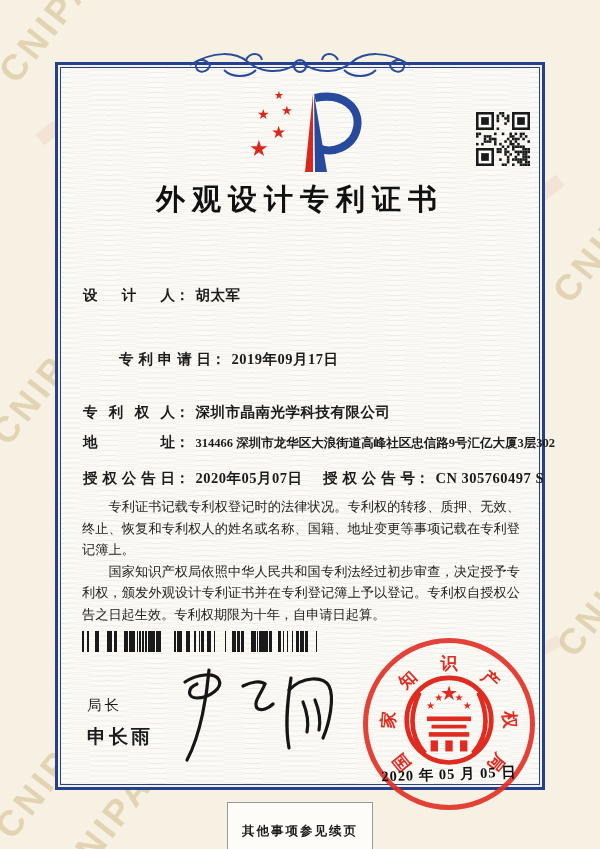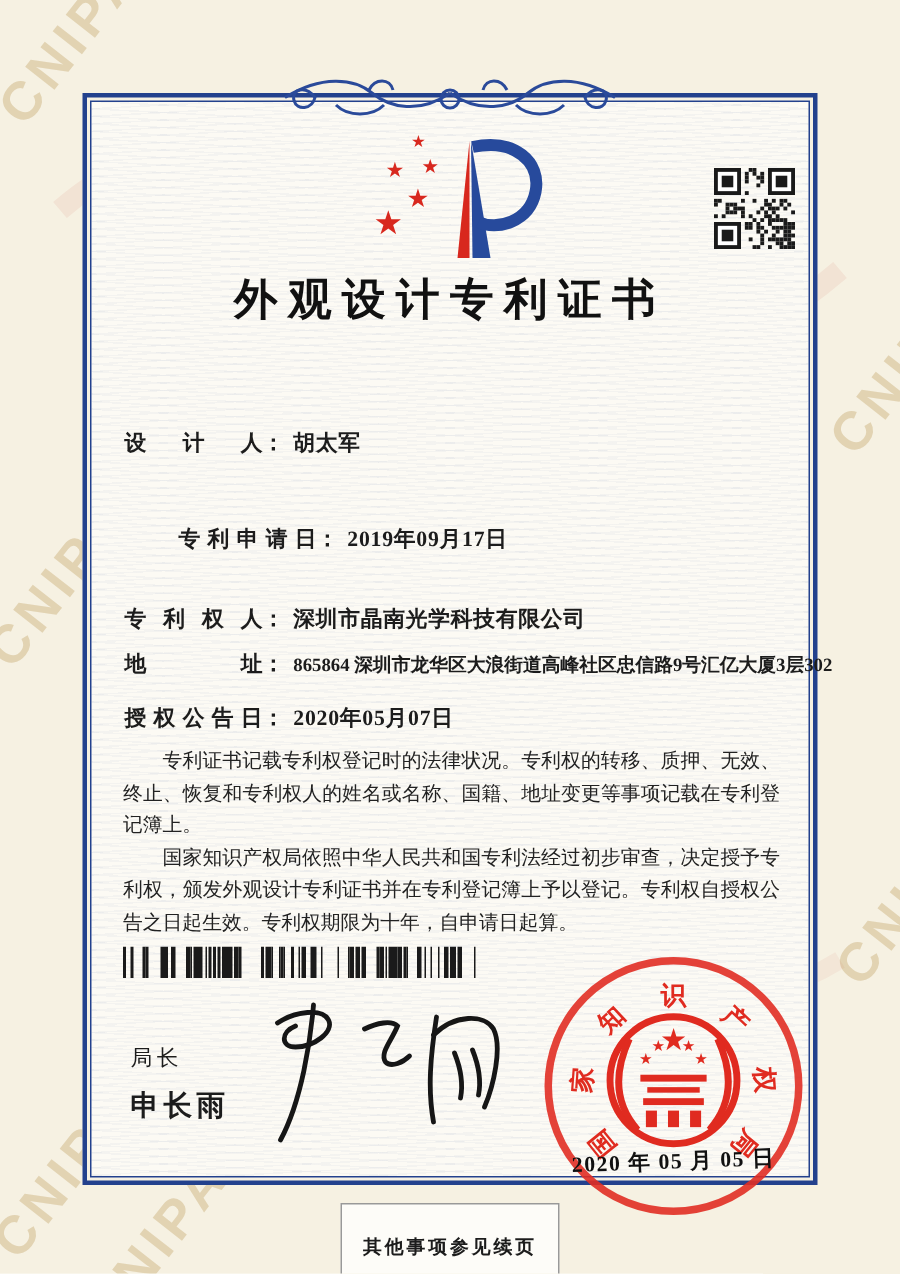--- a/index.html
+++ b/index.html
@@ -250,24 +250,27 @@
       <div class="row" style="top:218px;">
         <span class="flabel">设计人</span><span class="colon">：</span><span class="fvalue">胡太军</span>
       </div>
       <div class="row" style="top:282px;margin-left:36px;">
         <span class="flabel">专利申请日</span><span class="colon">：</span><span class="fvalue">2019年09月17日</span>
       </div>
       <div class="row" style="top:335px;">
         <span class="flabel">专利权人</span><span class="colon">：</span><span class="fvalue">深圳市晶南光学科技有限公司</span>
       </div>
       <div class="row" style="top:365px;">
-        <span class="flabel">地址</span><span class="colon">：</span><span class="fvalue small">865864 深圳市龙华区大浪街道高峰社区忠信路9号汇亿大厦3层302</span>
+        <span class="flabel">地址</span><span class="colon">：</span><span class="fvalue small">314466 深圳市龙华区大浪街道高峰社区忠信路9号汇亿大厦3层302</span>
       </div>
       <div class="row" style="top:401px;">
         <span class="flabel">授权公告日</span><span class="colon">：</span><span class="fvalue">2020年05月07日</span>
+        <span class="pair2">
+          <span class="flabel">授权公告号</span><span class="colon">：</span><span class="fvalue">CN 305760497 S</span>
+        </span>
       </div>
 
       <div class="paras">
         <p>专利证书记载专利权登记时的法律状况。专利权的转移、质押、无效、终止、恢复和专利权人的姓名或名称、国籍、地址变更等事项记载在专利登记簿上。</p>
         <p>国家知识产权局依照中华人民共和国专利法经过初步审查，决定授予专利权，颁发外观设计专利证书并在专利登记簿上予以登记。专利权自授权公告之日起生效。专利权期限为十年，自申请日起算。</p>
       </div>
 
       <svg class="barcode" viewBox="0 0 236 21" id="barcode" fill="#1a1a1a">
           <rect x="0" y="0" width="2" height="21"></rect>
           <rect x="5" y="0" width="2" height="21"></rect>

